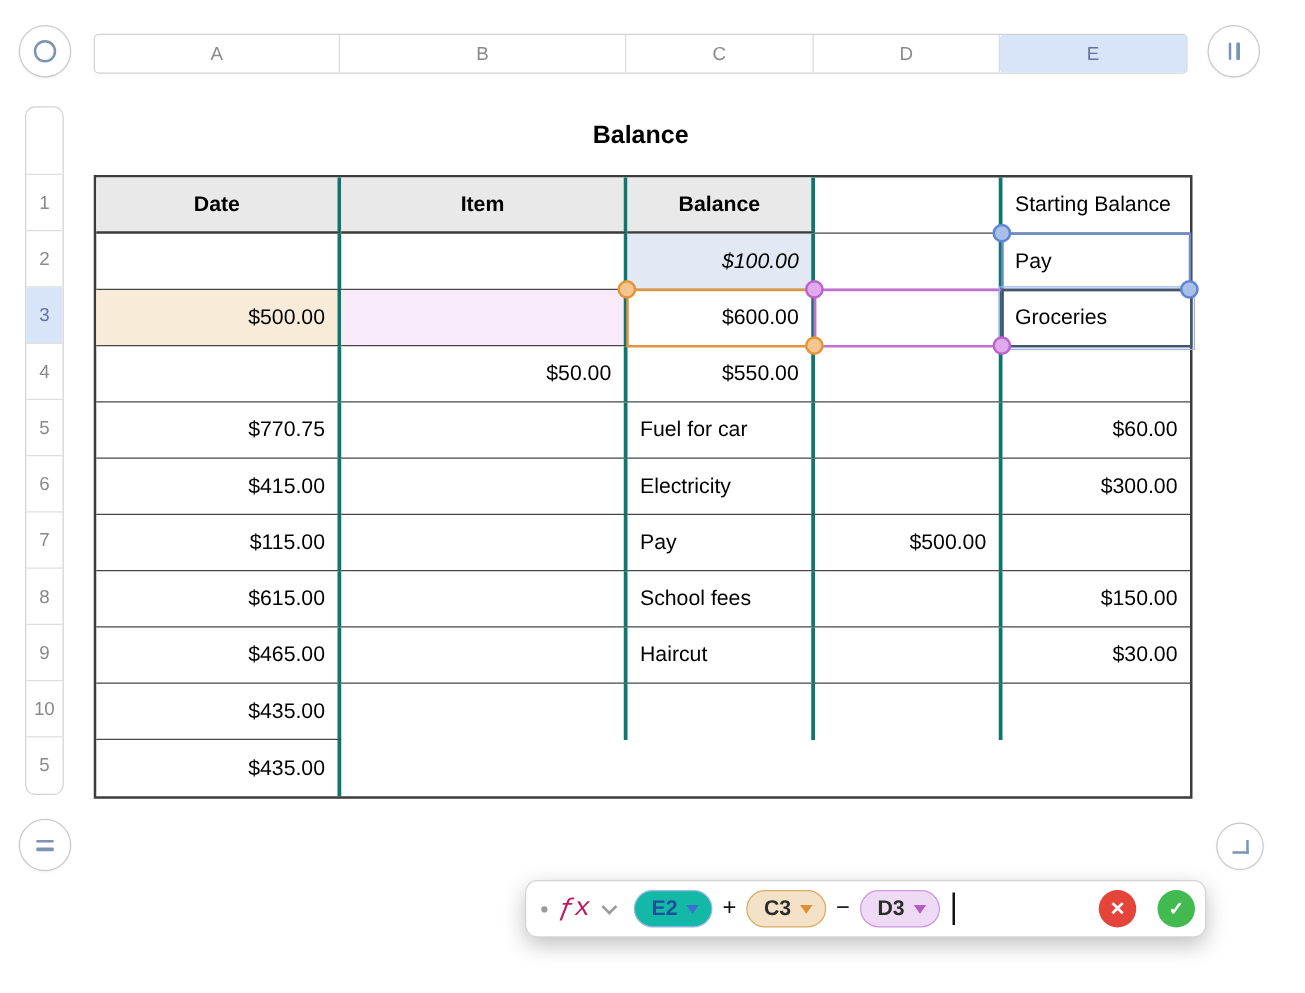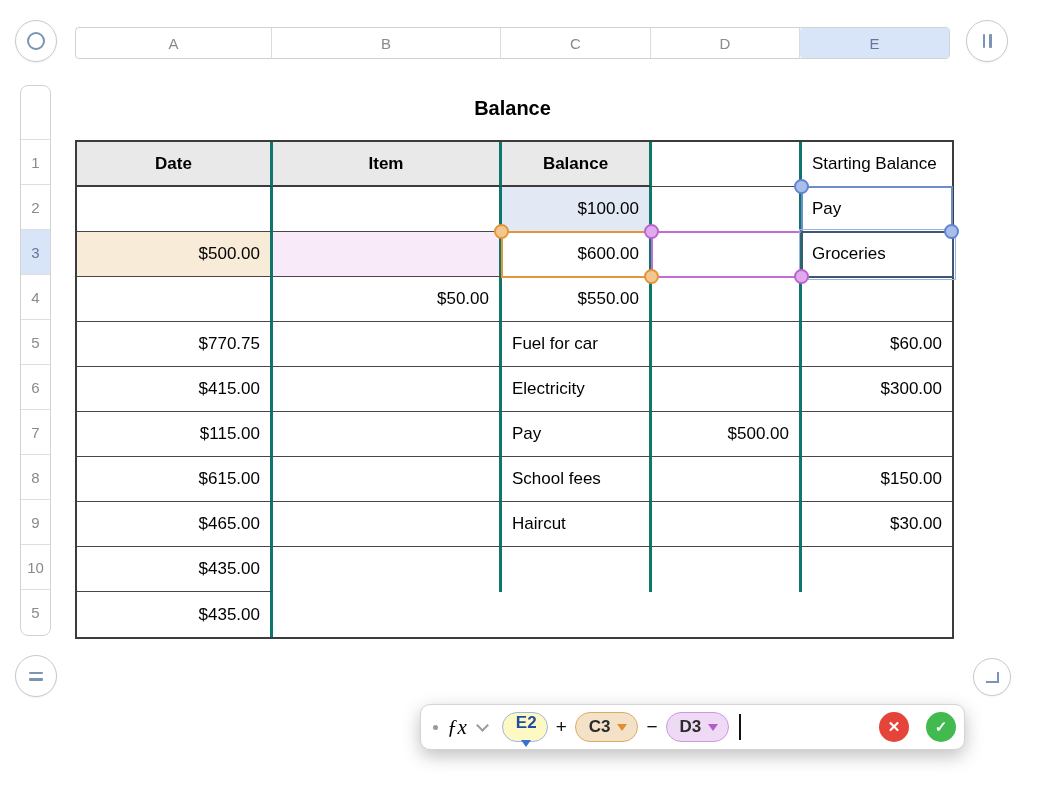--- a/index.html
+++ b/index.html
@@ -44,21 +44,21 @@
     grid-template-columns:196px 229px 150px 150px 150px; grid-template-rows:repeat(11,45px);
     border:2px solid #3c3c3c; background:#fff; }
   .cell { border-right:3px solid #0f766e; border-bottom:1px solid #474747; display:flex;
     align-items:center; font-size:17px; color:#000; padding:0 10px; overflow:hidden; white-space:nowrap; }
   .cell:nth-child(5n) { border-right:none; }
   .cell:nth-last-child(-n+5) { border-bottom:none; }
   .cell.th { background:#e9e9e9; font-weight:bold; justify-content:center;
     border-bottom:2px solid #3c3c3c; }
   .c-item { justify-content:flex-start; }
   .c-num { justify-content:flex-end; }
-  .fill-e2 { background:#e2e8f4; }
+  .fill-e2 { background:#e2e8f4;font-style:italic; }
   .fill-c3 { background:#f8ecd9; }
   .fill-d3 { background:#f8eaf9; }
 
   
   .ref-border { position:absolute; pointer-events:none; }
   .ref-c3 { left:501px; top:231px; width:152px; height:47px; border:2px solid #e2963a; }
   .ref-d3 { left:651px; top:231px; width:152px; height:47px; border:2px solid #c46cd6; }
   .ref-e2 { left:801px; top:186px; width:152px; height:47px; border:2px solid #6d8cc9; }
   .ref-e3 { left:801px; top:231px; width:153px; height:47px; border:2px solid #44566e;
     outline:1.5px solid #96b2e8; outline-offset:1px; background:transparent; }
@@ -67,29 +67,29 @@
   .handle { position:absolute; width:15px; height:15px; border-radius:50%; }
   .h-orange { background:#f5c68f; border:2px solid #e2963a; }
   .h-purple { background:#e2aaee; border:2px solid #bb64cf; }
   .h-blue   { background:#a9bfe8; border:2px solid #5f85d6; }
 
   
   .formula-bar { position:absolute; left:420px; top:704px; width:545px; height:46px; background:#fff;
     border:1px solid #d4d4d4; border-radius:10px; box-shadow:0 6px 18px rgba(0,0,0,0.25);
     display:flex; align-items:center; padding:0 8px 0 12px; gap:7px; }
   .fx-dot { width:5px; height:5px; border-radius:50%; background:#9a9a9a; flex:none; }
-  .fx-label { font-size:21px; font-style:italic; color:#000000;
-    font-family:Liberation Serif, serif; padding:0 2px; }
+  .fx-label { font-size:21px; font-style:italic; color:#be185d;
+    font-family:Liberation Mono, monospace; padding:0 2px; }
   .fx-chevron { width:9px; height:9px; border-right:2px solid #9a9a9a; border-bottom:2px solid #9a9a9a;
     transform:rotate(45deg); margin:-4px 8px 0 2px; }
   .token { height:30px; border-radius:15px; display:flex; align-items:center; gap:7px;
     padding:0 10px 0 13px; font-size:17px; font-weight:bold; flex:none; }
   .tok-arrow { width:0; height:0; border-left:5.5px solid transparent;
     border-right:5.5px solid transparent; border-top:7px solid #000; }
-  .tok-e2 { background:#fef9c3; border:1px solid #9cb6e6; color:#1d4f9e;flex-direction:column; }
+  .tok-e2 { background:#14b8a6; border:1px solid #9cb6e6; color:#1d4f9e; }
   .tok-e2 .tok-arrow { border-top-color:#3b6fd4; }
   .tok-c3 { background:#f4e2c8; border:1px solid #dcab67; color:#2b2b2b; }
   .tok-c3 .tok-arrow { border-top-color:#df8f2d; }
   .tok-d3 { background:#eedaf4; border:1px solid #cf97df; color:#2b2b2b; }
   .tok-d3 .tok-arrow { border-top-color:#b45cc8; }
   .op { font-size:19px; color:#111; margin:0 1px; }
   .caret { width:2px; height:26px; background:#111; margin-left:3px; flex:none; }
   .fb-spacer { flex:1; }
   .fb-btn { width:30px; height:30px; border-radius:50%; display:flex; align-items:center;
     justify-content:center; color:#fff; font-size:15px; font-weight:bold; flex:none; }

